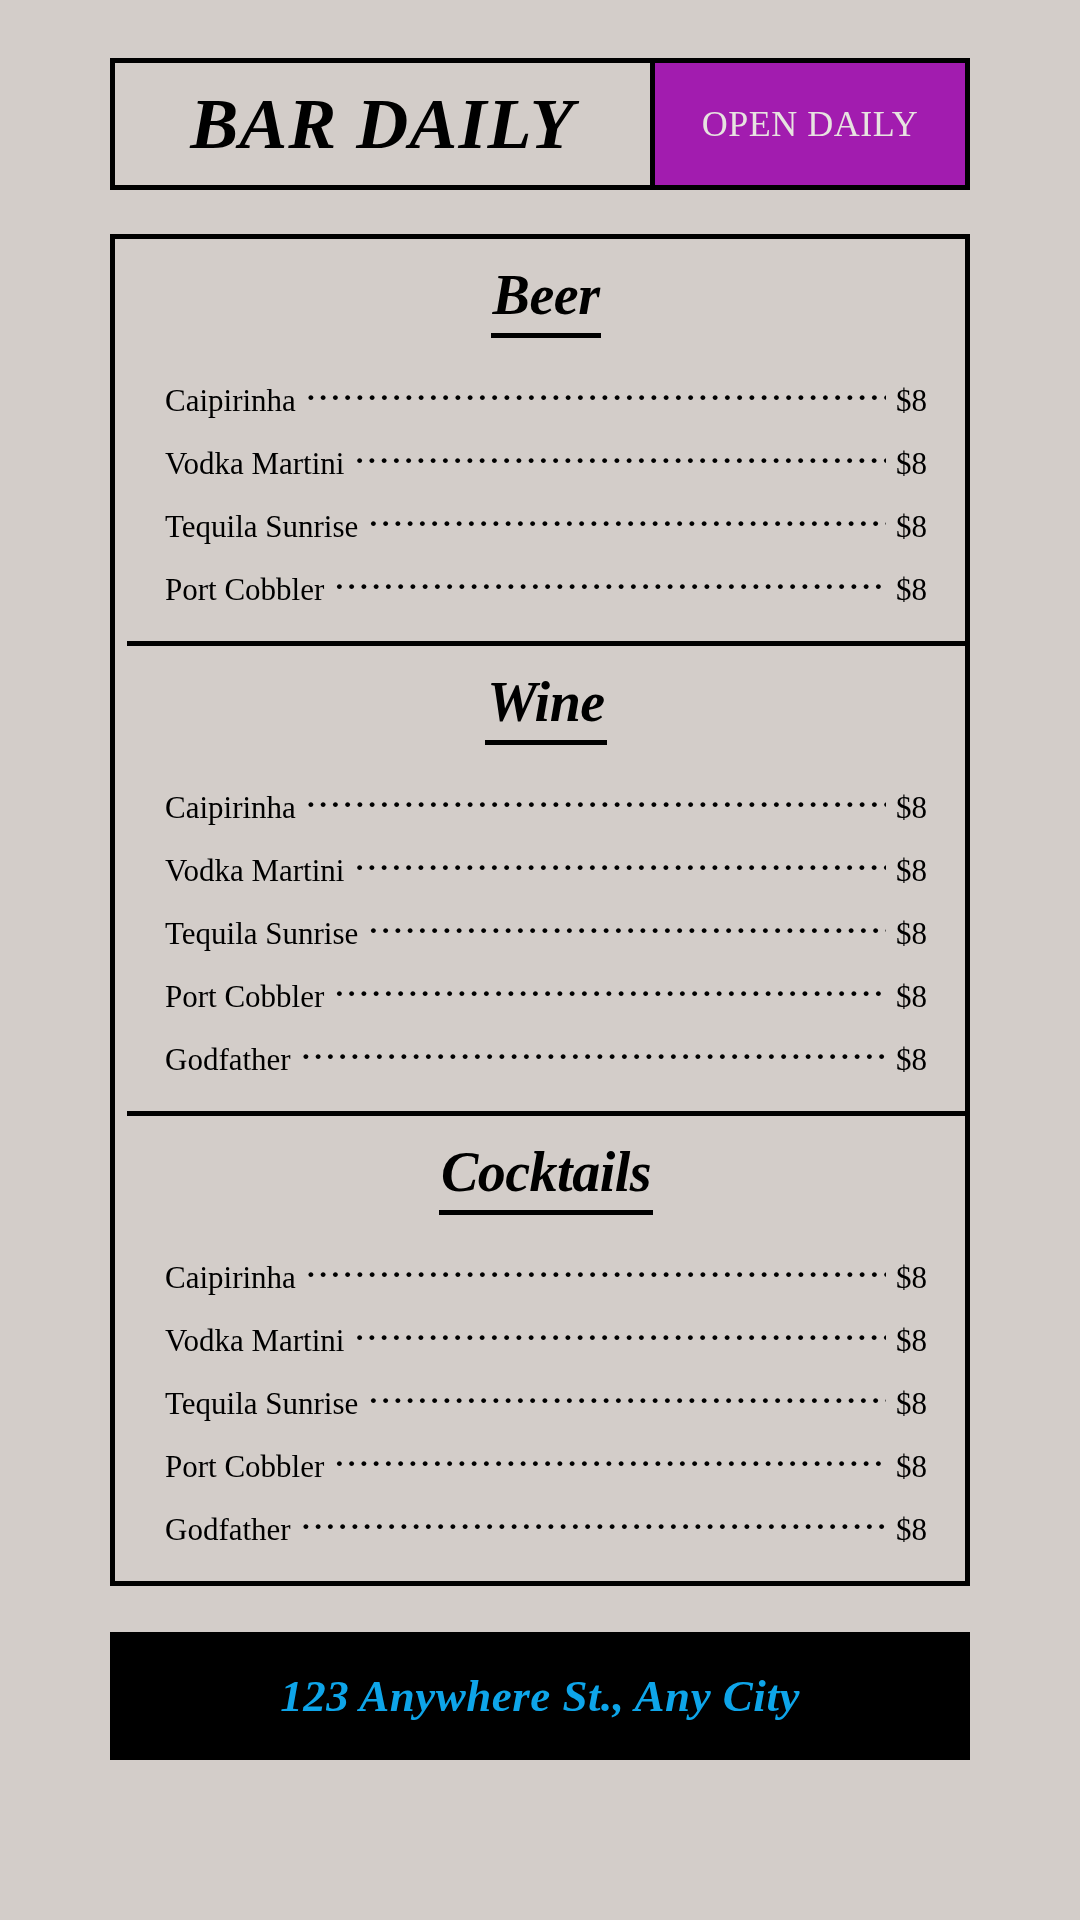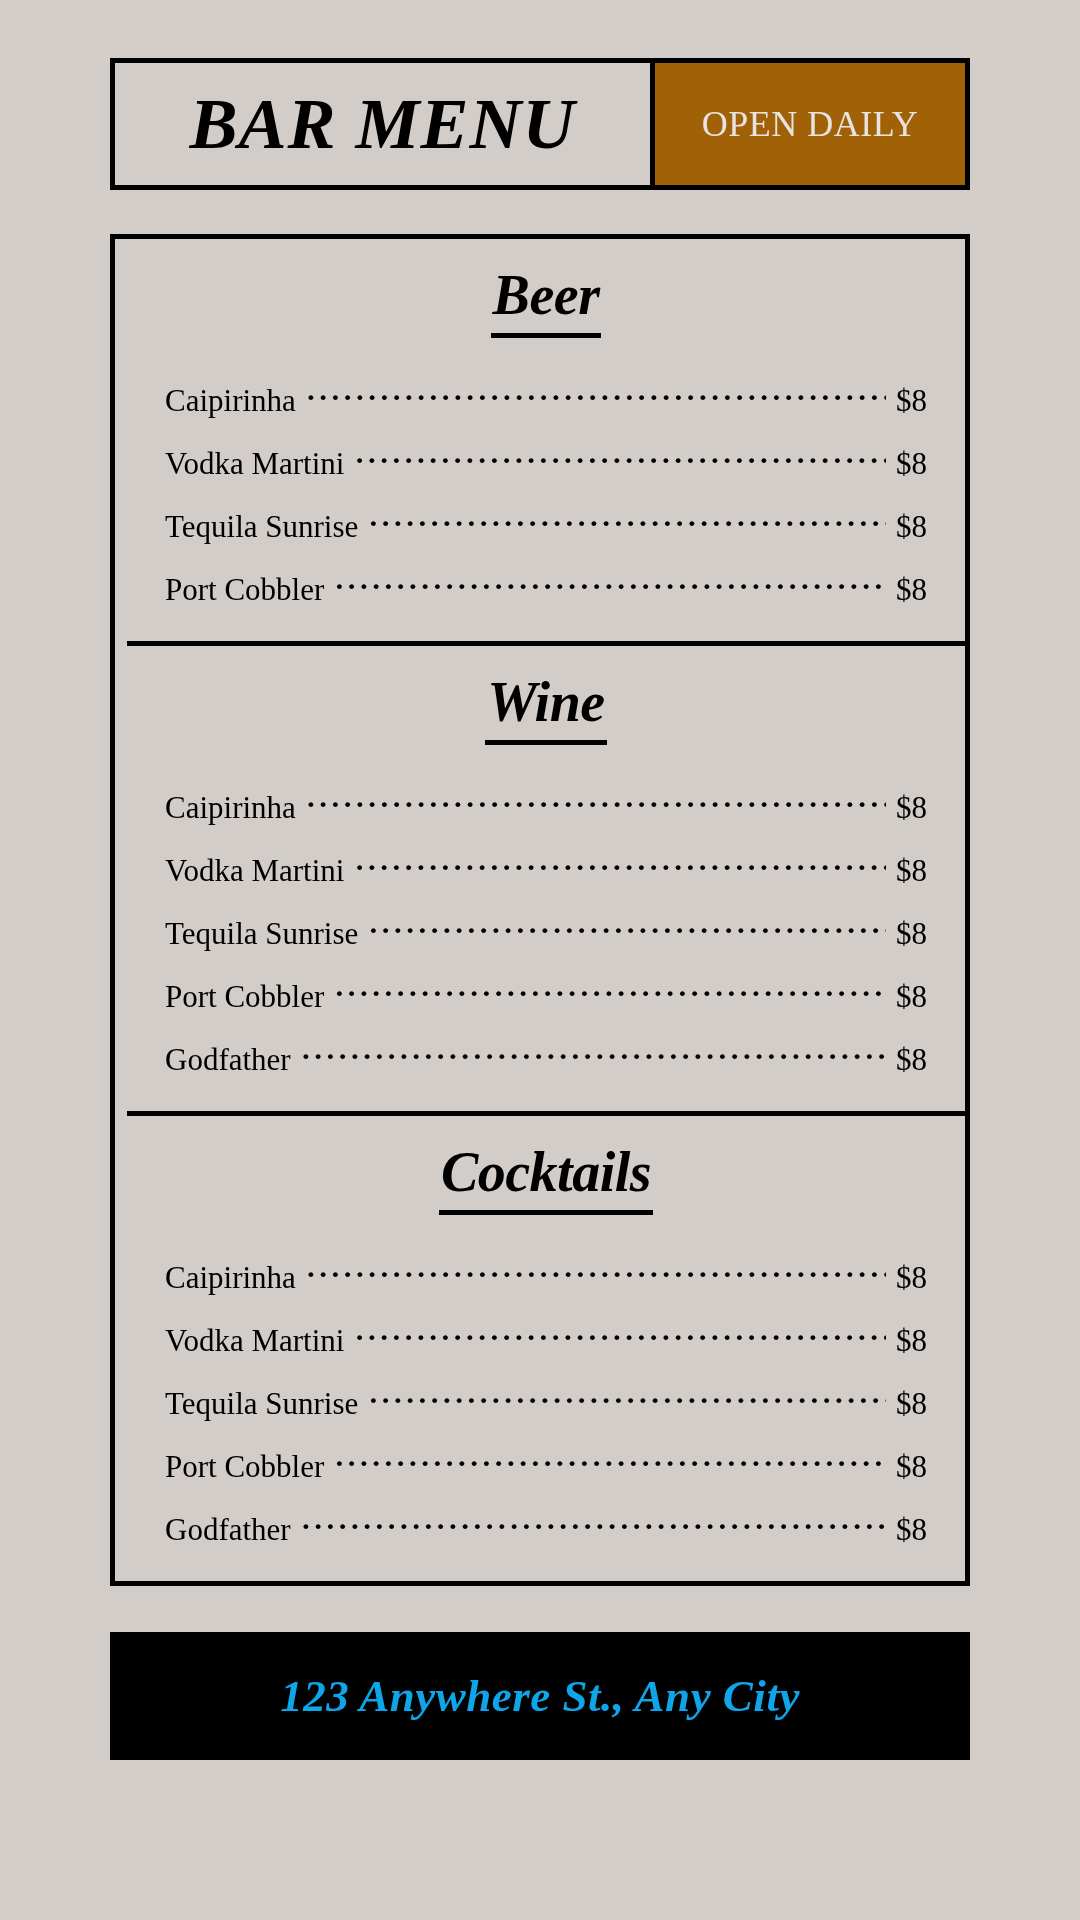--- a/index.html
+++ b/index.html
@@ -44,21 +44,21 @@
     font-style: italic;
     font-weight: 700;
     font-size: 72px;
     letter-spacing: 1px;
     line-height: 1;
     white-space: nowrap;
   }
 
   .header-hours {
     flex: 1 1 auto;
-    background: #a16207;
+    background: #a21caf;
     color: #e7e3e0;
     display: flex;
     flex-direction: column;
     align-items: center;
     justify-content: center;
     line-height: 1.18;
   }
 
   .header-hours span {
     font-family: "Liberation Serif", serif;
@@ -152,21 +152,21 @@
     white-space: nowrap;
   }
 </style>
 </head>
 <body>
 
 <div class="page">
 
   <div class="header">
     <div class="header-title-wrap">
-      <div class="header-title">BAR MENU</div>
+      <div class="header-title">BAR DAILY</div>
     </div>
     <div class="header-hours">
       <span>OPEN DAILY</span>
     </div>
   </div>
 
   <div class="sections">
 
     <div class="section">
       <div class="section-title">

